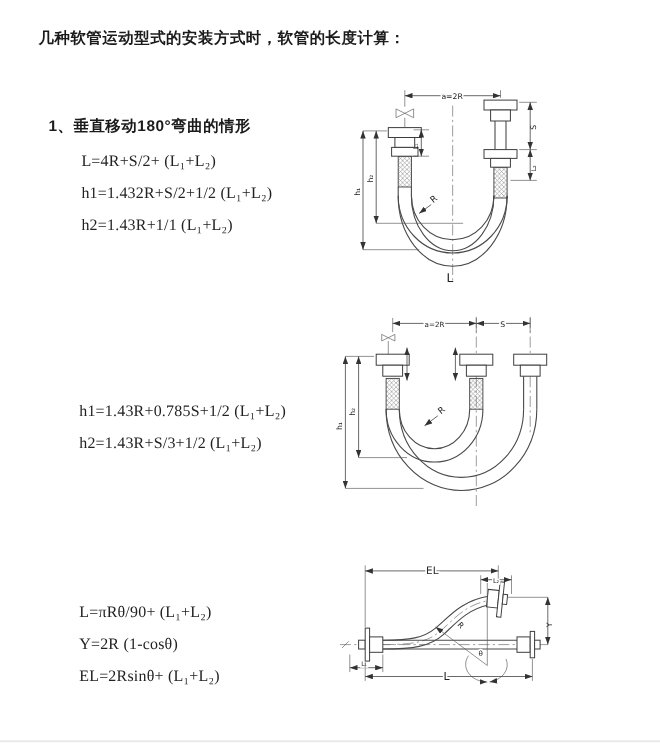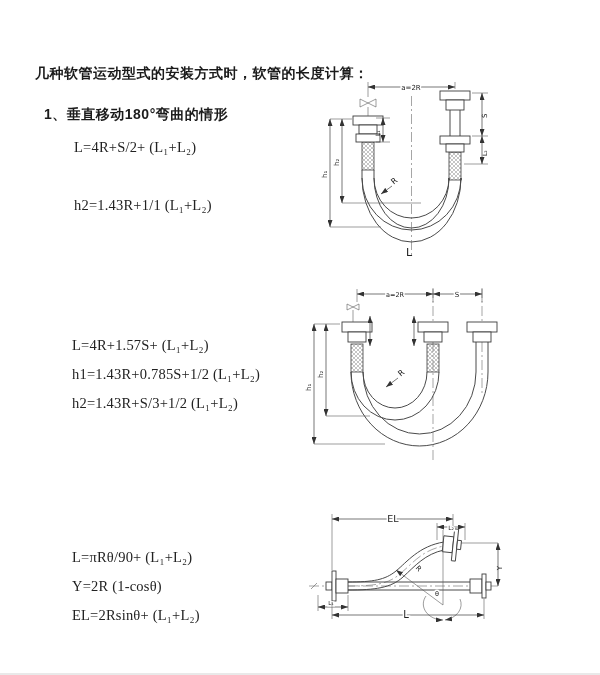--- a/index.html
+++ b/index.html
@@ -1,21 +1,21 @@
 <!DOCTYPE html>
 <html><head>
 <meta charset="utf-8">
 <style>
   html,body{margin:0;padding:0;background:#fff;}
   .page{
     position:relative;width:600px;height:675px;background:#ffffff;
     font-family:"Liberation Sans","DejaVu Sans",sans-serif;color:#1b1b1b;
     overflow:hidden;border-bottom:2px solid #e9e9e9;box-sizing:border-box;
   }
-  .title{position:absolute;left:35px;top:26px;font-size:14px;font-weight:bold;letter-spacing:.5px;white-space:nowrap;margin-top:39px;}
+  .title{position:absolute;left:35px;top:26px;font-size:14px;font-weight:bold;letter-spacing:.5px;white-space:nowrap;}
   .heading{position:absolute;font-size:14px;font-weight:bold;letter-spacing:.5px;white-space:nowrap;}
   .formula{position:absolute;font-size:14.5px;font-weight:500;letter-spacing:.2px;color:#222;white-space:nowrap;font-family:Liberation Serif, serif;}
   .h1{left:44px;top:106px}.f10{left:74px;top:139px}.f11{left:74px;top:168px}.f12{left:74px;top:197px}
   .h2{left:42px;top:306px}.f20{left:72px;top:337px}.f21{left:72px;top:366px}.f22{left:72px;top:395px}
   .h3{left:42px;top:521px}.f30{left:72px;top:549px}.f31{left:72px;top:578px}.f32{left:72px;top:607px}
   svg{position:absolute;overflow:visible;}
   .d1{left:306px;top:66px}.d2{left:300px;top:276px}.d3{left:293px;top:500px}
   .ln{stroke:#4a4a4a;stroke-width:1;fill:none;}
   .thin{stroke:#5a5a5a;stroke-width:.6;fill:none;}
   .cl{stroke:#6a6a6a;stroke-width:.6;fill:none;stroke-dasharray:10 3 2 3;}
@@ -27,23 +27,23 @@
 </style>
 </head>
 <body>
 
 <div class="page">
 
   <div class="title">几种软管运动型式的安装方式时，软管的长度计算：</div>
 
   <div class="heading h1">1、垂直移动180°弯曲的情形</div>
   <div class="formula f10">L=4R+S/2+ (L₁+L₂)</div>
+  <div class="formula f11">h1=1.432R+S/2+1/2 (L₁+L₂)</div>
   <div class="formula f12">h2=1.43R+1/1 (L₁+L₂)</div>
 
-  <div class="formula f20">L=4R+1.57S+ (L₁+L₂)</div>
   <div class="formula f21">h1=1.43R+0.785S+1/2 (L₁+L₂)</div>
   <div class="formula f22">h2=1.43R+S/3+1/2 (L₁+L₂)</div>
 
   <div class="formula f30">L=πRθ/90+ (L₁+L₂)</div>
   <div class="formula f31">Y=2R (1-cosθ)</div>
   <div class="formula f32">EL=2Rsinθ+ (L₁+L₂)</div>
 
   <svg class="d1" width="240" height="200" viewBox="0 0 240 200">
     <defs>
       <marker id="ar1" markerWidth="7" markerHeight="5" refX="7" refY="2.5" orient="auto-start-reverse" markerUnits="userSpaceOnUse">

